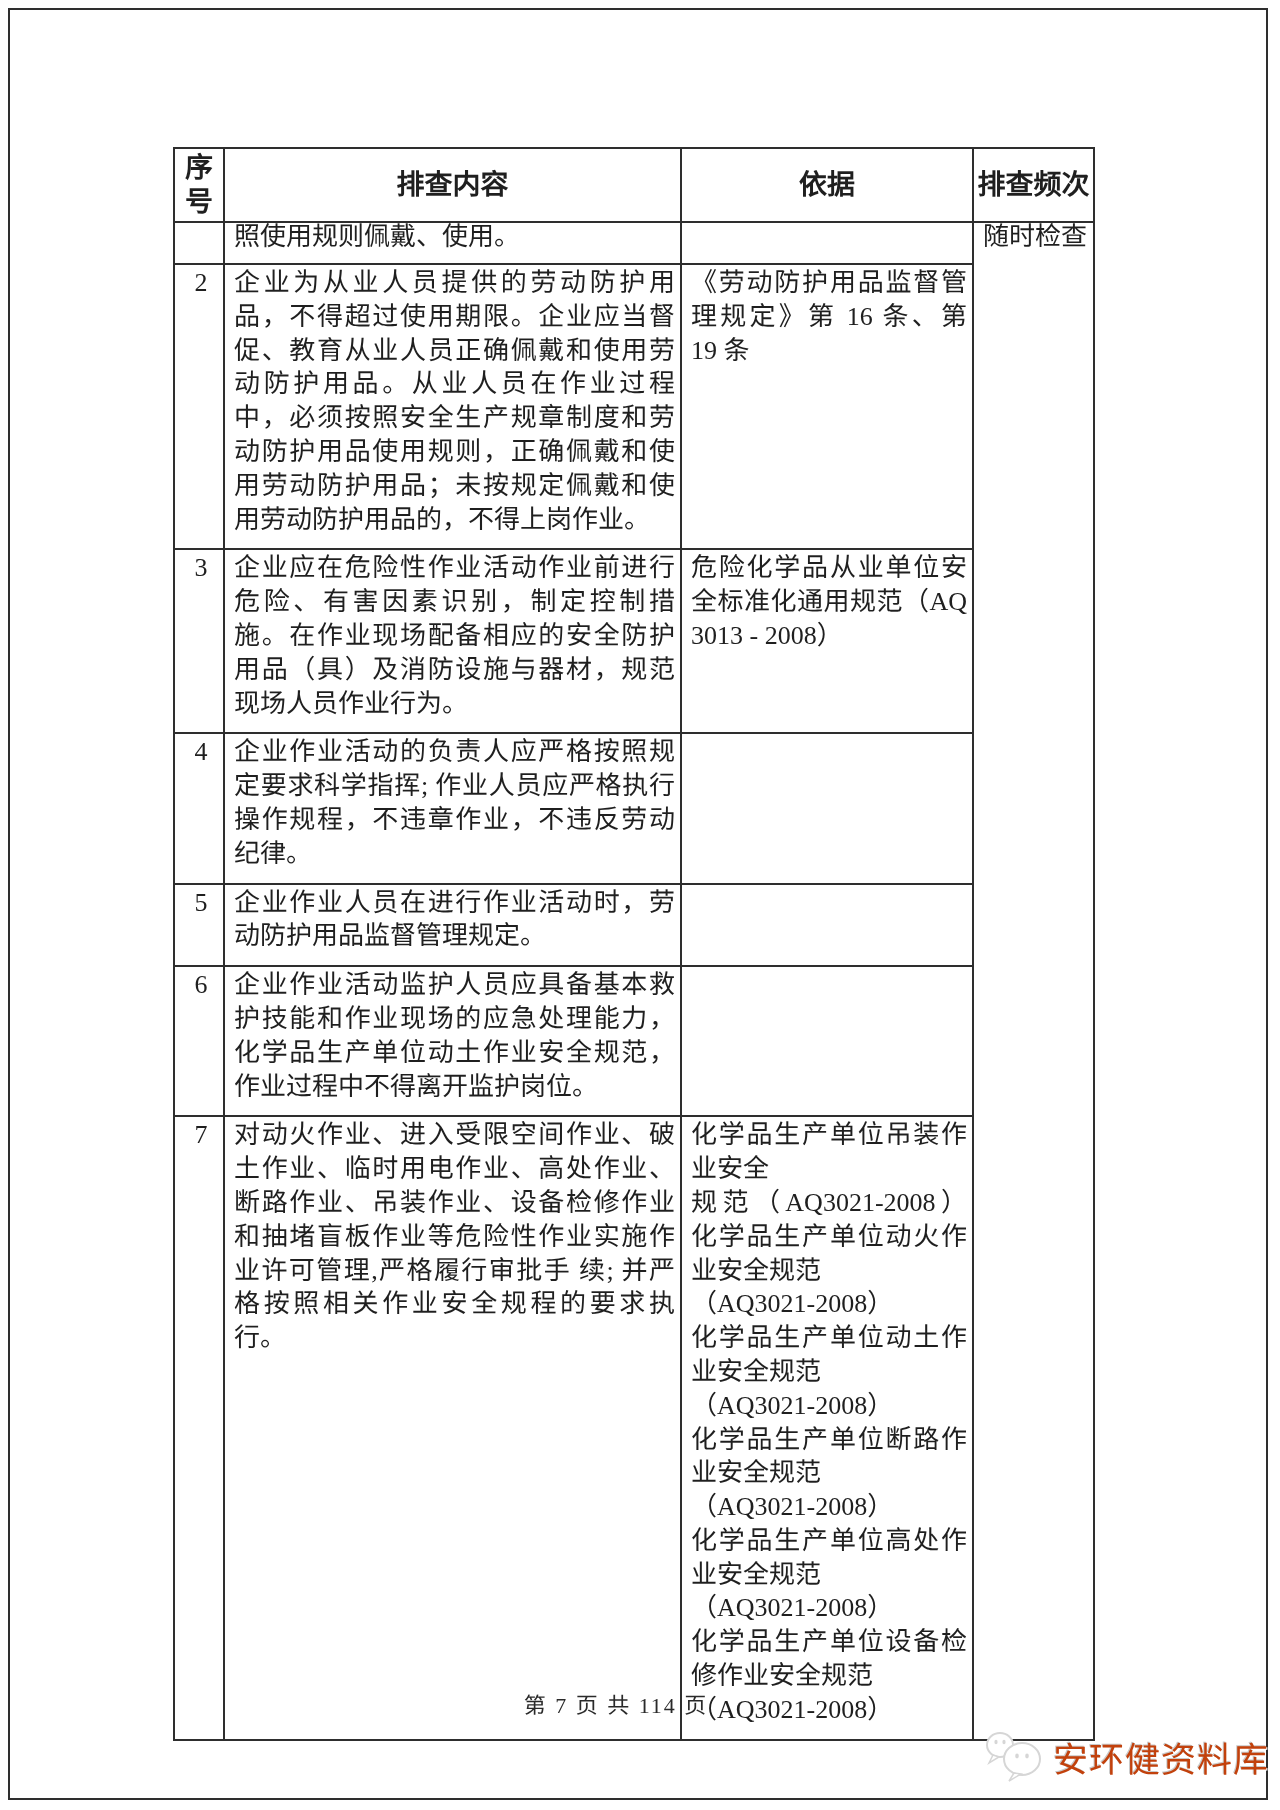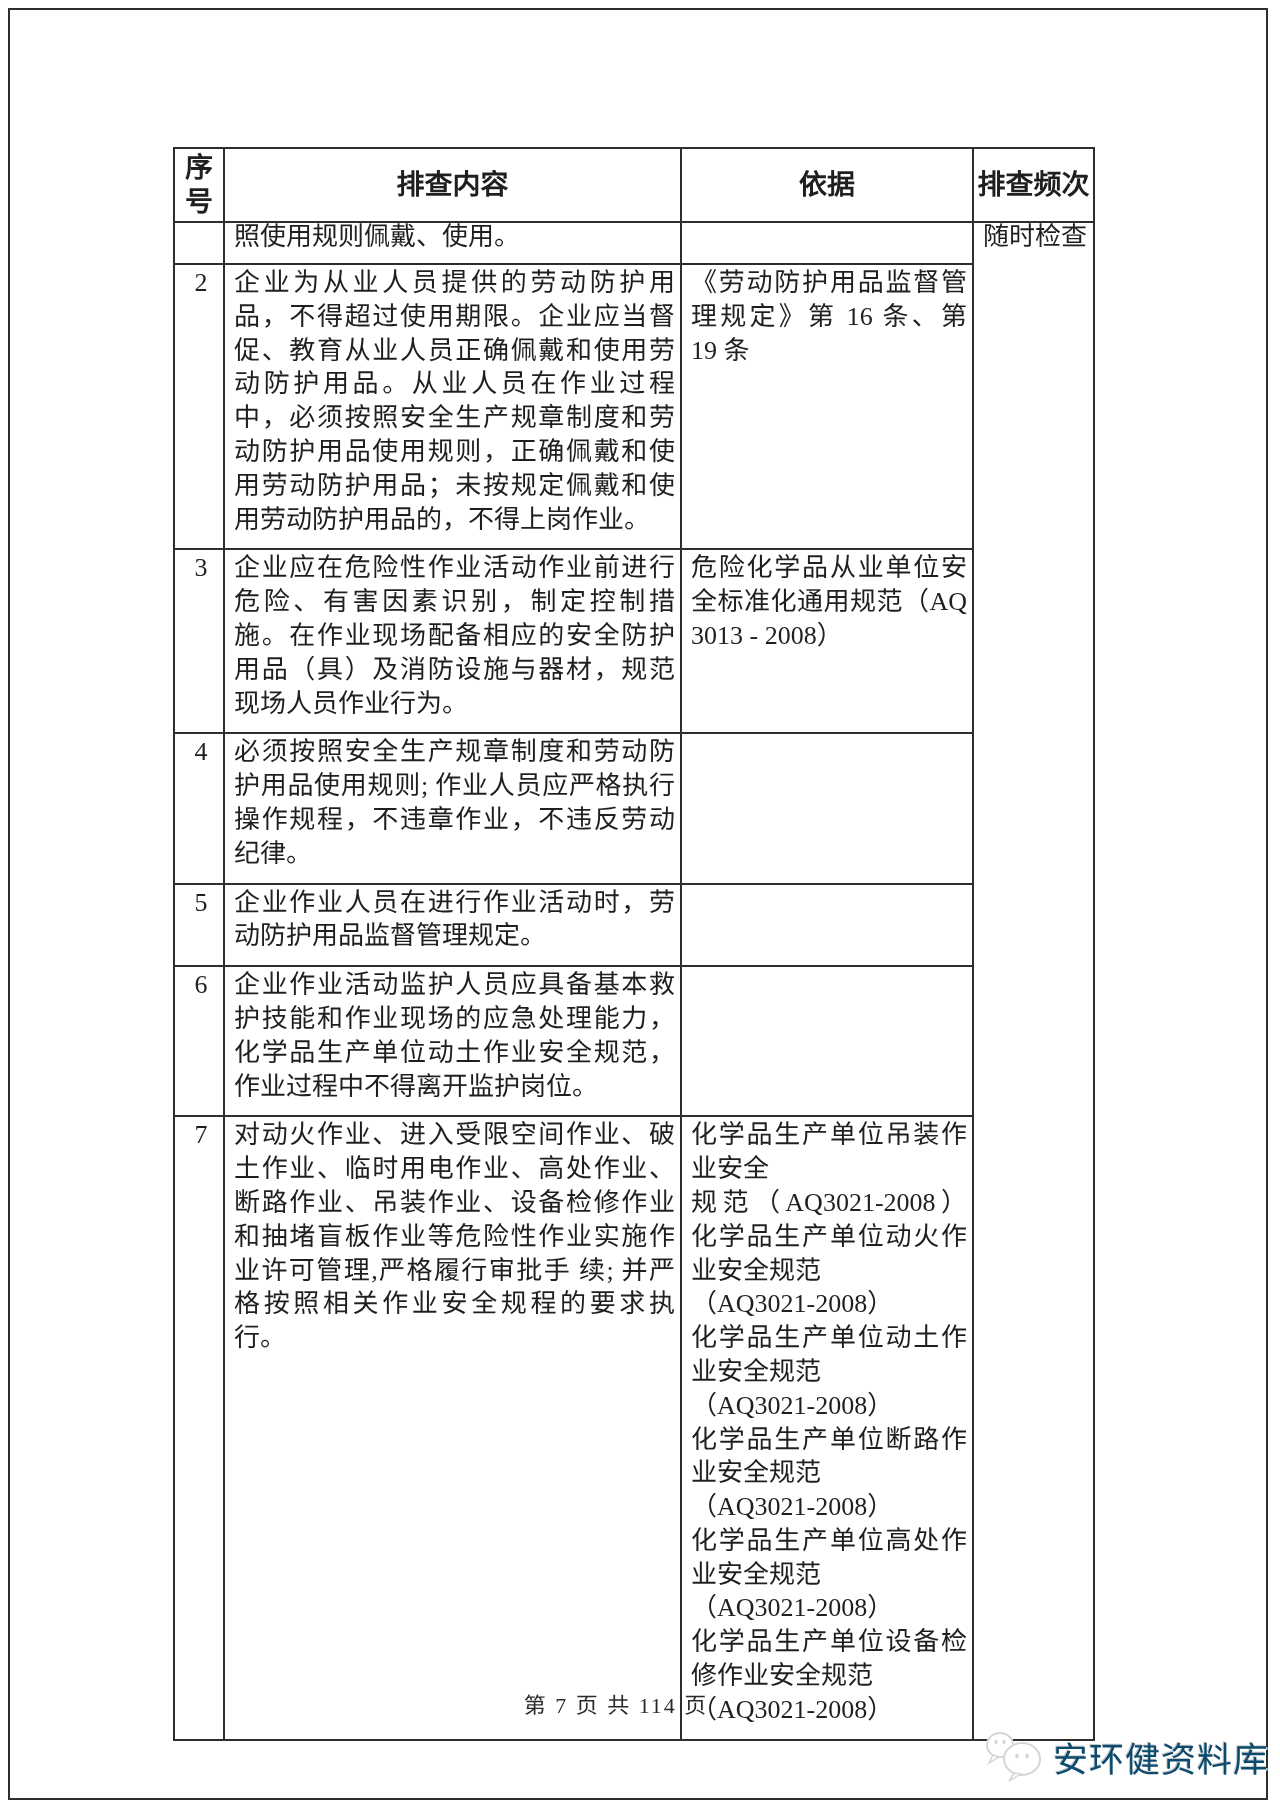--- a/index.html
+++ b/index.html
@@ -43,21 +43,21 @@
   }
   .footer{
     position:absolute;left:0;top:1687px;width:1232px;
     text-align:center;font-size:22px;letter-spacing:2px;color:#2a2a2a;
   }
   .watermark{
     position:absolute;left:983px;top:1733px;height:46px;
     display:flex;align-items:center;gap:8px;
   }
   .watermark-text{
-    font-size:35px;letter-spacing:1px;color:#0c4a6e;
+    font-size:35px;letter-spacing:1px;color:#c2410c;
     text-shadow:-1px -1px 0 #c8c8c8, 1px 1px 0 #ffffff;
     font-family:"Liberation Sans","DejaVu Sans",sans-serif;
     white-space:nowrap;
   }
 </style>
 </head>
 <body>
 
 <div class="page-border"></div>
 
@@ -86,21 +86,21 @@
     <td class="cell-content">企业为从业人员提供的劳动防护用品，不得超过使用期限。企业应当督促、教育从业人员正确佩戴和使用劳动防护用品。从业人员在作业过程中，必须按照安全生产规章制度和劳动防护用品使用规则，正确佩戴和使用劳动防护用品；未按规定佩戴和使用劳动防护用品的，不得上岗作业。</td>
     <td class="cell-basis">《劳动防护用品监督管理规定》第 16 条、第 19 条</td>
   </tr>
   <tr class="r3">
     <td class="num num-r3">3</td>
     <td class="cell-content">企业应在危险性作业活动作业前进行危险、有害因素识别，制定控制措施。在作业现场配备相应的安全防护用品（具）及消防设施与器材，规范现场人员作业行为。</td>
     <td class="cell-basis">危险化学品从业单位安全标准化通用规范（AQ 3013 - 2008）</td>
   </tr>
   <tr class="r4">
     <td class="num num-r4">4</td>
-    <td class="cell-content">必须按照安全生产规章制度和劳动防护用品使用规则; 作业人员应严格执行操作规程，不违章作业，不违反劳动纪律。</td>
+    <td class="cell-content">企业作业活动的负责人应严格按照规定要求科学指挥; 作业人员应严格执行操作规程，不违章作业，不违反劳动纪律。</td>
     <td class="cell-basis"></td>
   </tr>
   <tr class="r5">
     <td class="num num-r5">5</td>
     <td class="cell-content">企业作业人员在进行作业活动时，劳动防护用品监督管理规定。</td>
     <td class="cell-basis"></td>
   </tr>
   <tr class="r6">
     <td class="num num-r6">6</td>
     <td class="cell-content">企业作业活动监护人员应具备基本救护技能和作业现场的应急处理能力，化学品生产单位动土作业安全规范，作业过程中不得离开监护岗位。</td>

